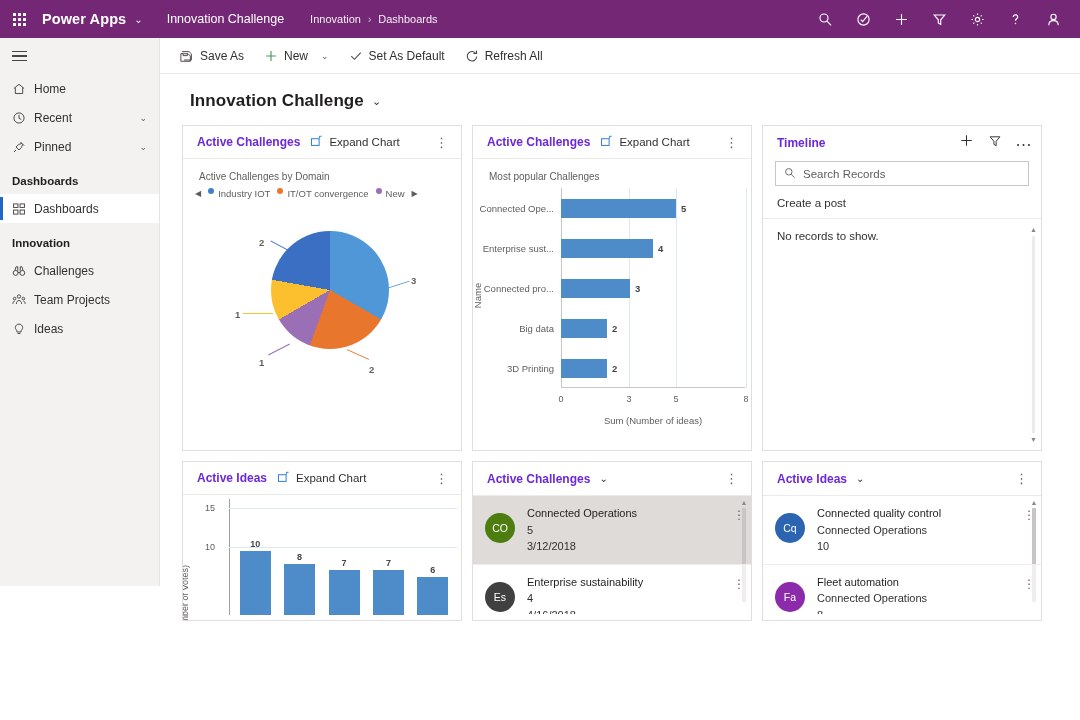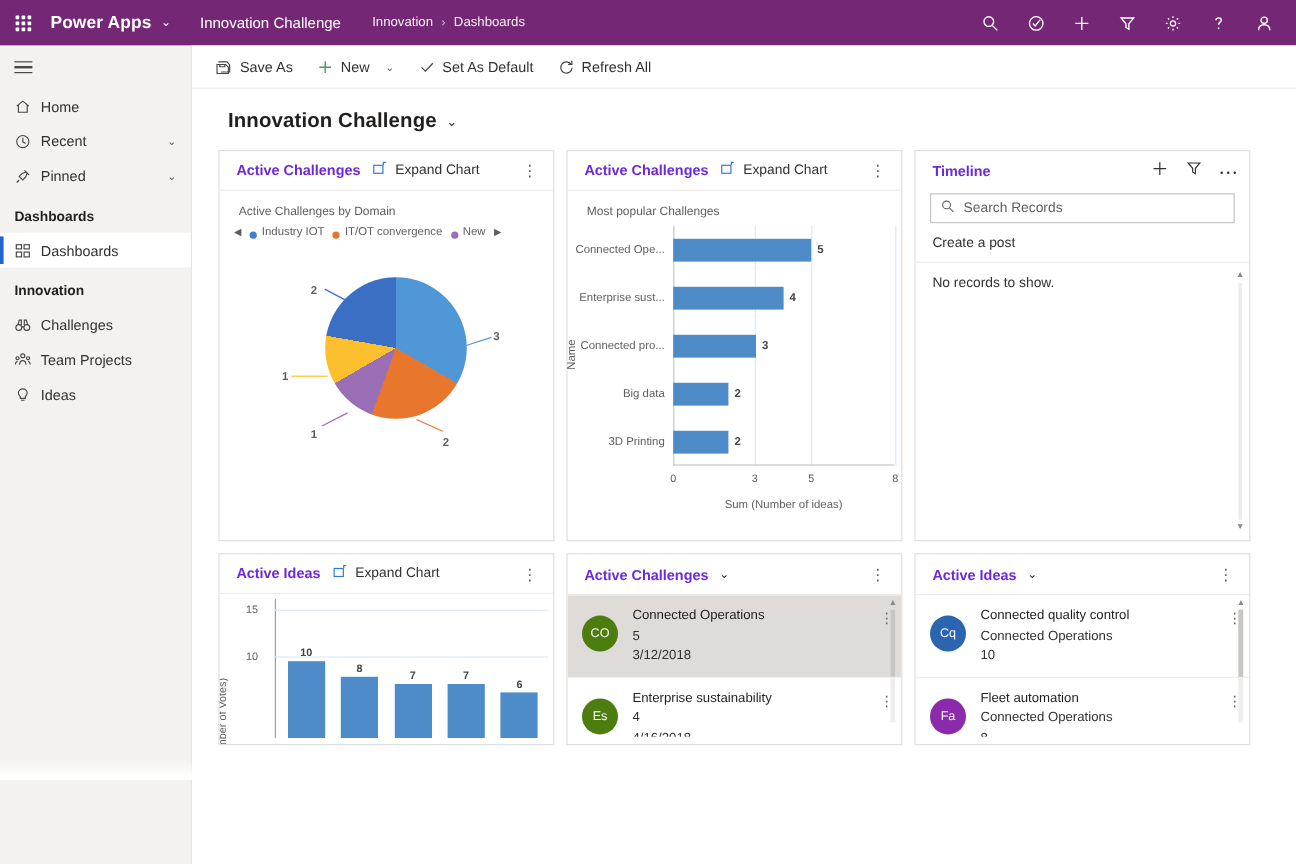--- a/index.html
+++ b/index.html
@@ -24,21 +24,21 @@
   .brand-chev { margin-left: 8px; font-size: 10px; opacity: .95; }
   .app-name { font-size: 12.5px; margin-left: 24px; }
   .crumbs { font-size: 11px; margin-left: 26px; opacity: .92; display: flex; align-items: center; gap: 7px; }
   .crumbs .sep { opacity: .75; font-size: 10px; }
   .topbar-right { margin-left: auto; display: flex; align-items: center; padding-right: 8px; }
   .tb-ico { width: 38px; height: 38px; display: flex; align-items: center; justify-content: center; }
   .tb-ico svg { display: block; }
 
   
   .sidebar {
-    position: absolute; top: 38px; left: 0; width: 160px; height: 682px;
+    position: absolute; top: 38px; left: 0; width: 160px; height: 548px;
     background: #f3f2f1; border-right: 1px solid #e6e4e2;
   }
   .hamburger { height: 36px; display: flex; align-items: center; padding-left: 12px; }
   .hamburger .bars { width: 15px; }
   .hamburger .bars i { display: block; height: 1.4px; background: #484644; margin: 3px 0; }
   .nav-item {
     height: 29px; display: flex; align-items: center; padding-left: 12px;
     font-size: 12px; color: #323130; position: relative;
   }
   .nav-item .ni-ico { width: 22px; display: flex; align-items: center; color: #484644; }
@@ -85,21 +85,21 @@
   }
   .card-title { font-size: 12px; font-weight: bold; color: #6d28d9; }
   .expand { display: flex; align-items: center; gap: 6px; font-size: 11.5px; color: #323130; }
   .hd-chev { font-size: 10px; color: #323130; }
   .kebab { margin-left: auto; color: #605e5c; font-size: 13px; letter-spacing: 0; line-height: 1; padding: 0 5px; }
   .chart-sub { font-size: 10px; color: #605e5c; padding: 12px 0 0 16px; }
 
   
   .legend { display: flex; align-items: center; gap: 7px; padding: 6px 0 0 12px; font-size: 9.5px; color: #605e5c; }
   .legend .arrow { color: #605e5c; font-size: 8px; }
-  .legend .li { display: flex; align-items: flex-end; gap: 4px; }
+  .legend .li { display: flex; align-items: flex-start; gap: 4px; }
   .legend .dot { width: 6px; height: 6px; border-radius: 50%; display: block; }
 
   .pie-wrap { position: relative; height: 215px; }
   .pie { position: absolute; left: 88px; top: 32px; width: 118px; height: 118px; border-radius: 50%; }
   .lbl { position: absolute; font-size: 9.5px; color: #605e5c; font-weight: bold; }
   .lead { position: absolute; height: 1px; }
 
   
   .hbar-area { position: relative; height: 250px; padding-top: 6px; }
   .hb-row { display: flex; align-items: center; height: 40px; }
@@ -580,21 +580,21 @@
         <div class="rl-item sel">
           <span class="avatar" style="background:#4d7c0f">CO</span>
           <span class="rl-txt">
             <div>Connected Operations</div>
             <div class="l2">5</div>
             <div class="l3">3/12/2018</div>
           </span>
           <span class="rl-kebab">⋮</span>
         </div>
         <div class="rl-item">
-          <span class="avatar" style="background:#4d7c0f">Es</span>
+          <span class="avatar" style="background:#404040">Es</span>
           <span class="rl-txt">
             <div>Enterprise sustainability</div>
             <div class="l2">4</div>
             <div class="l3">4/16/2018</div>
           </span>
           <span class="rl-kebab">⋮</span>
         </div>
         <div class="rl-scroll">
           <div class="tri">▲</div>
           <div class="trk"></div>

